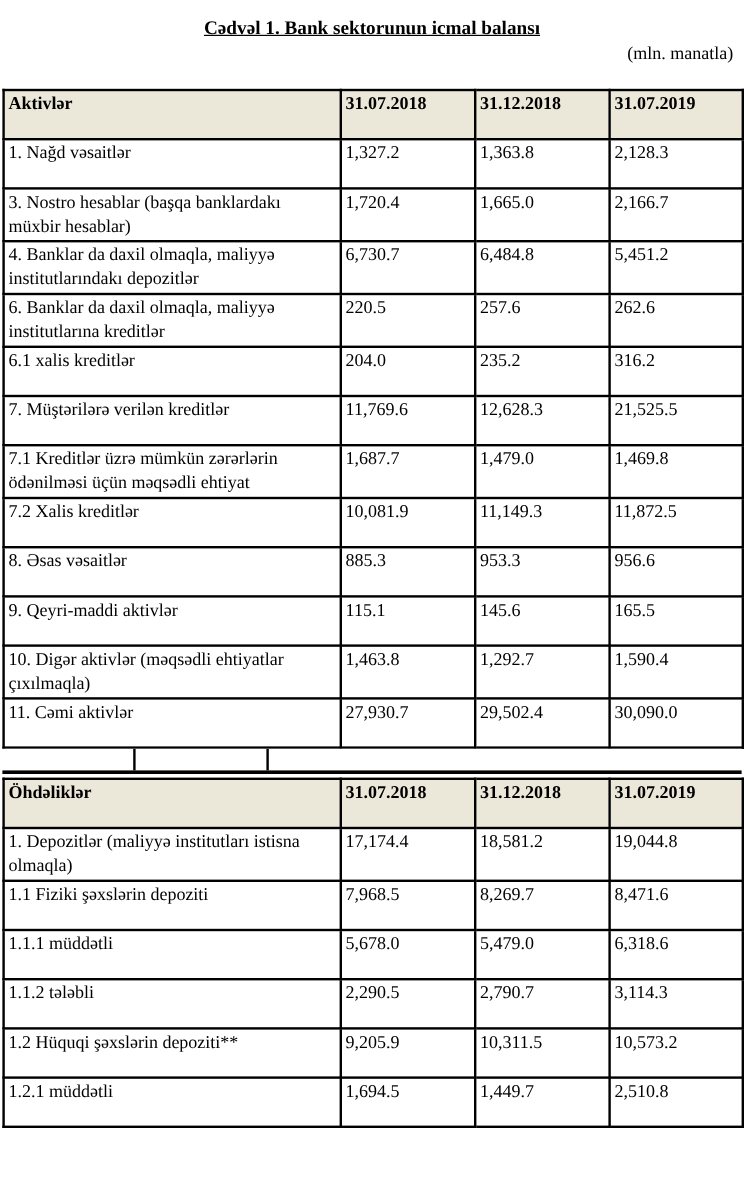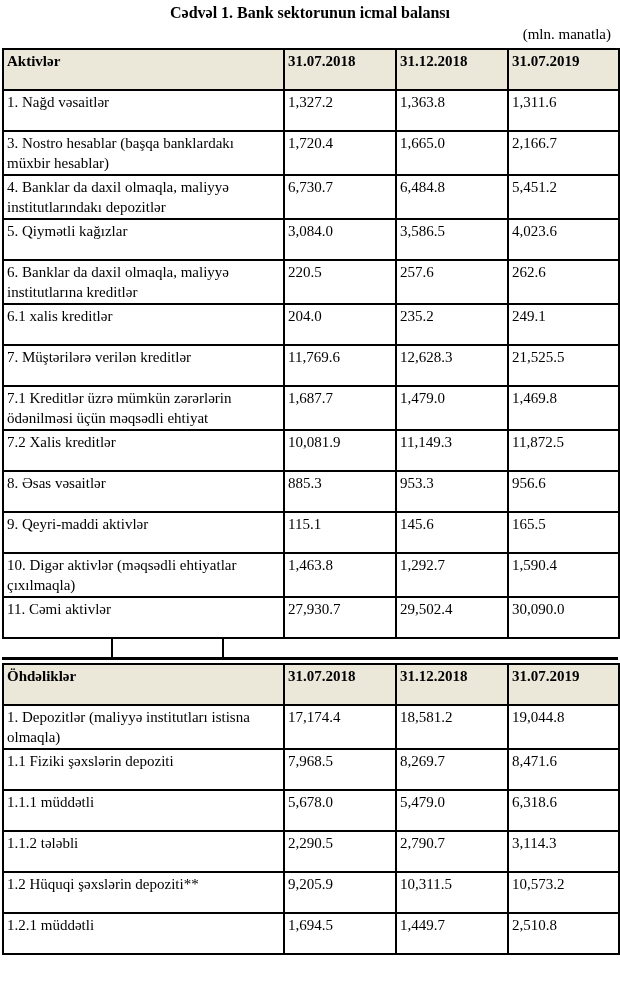--- a/index.html
+++ b/index.html
@@ -10,29 +10,30 @@
     overflow: hidden;
     background: var(--page-bg, #ffffff);
     color: #000;
     font-family: "Liberation Serif", "DejaVu Serif", serif;
   }
   .title {
     text-align: center;
     font-weight: bold;
     font-size: 16px;
     line-height: 20px;
-    padding-top: 3px;
+    padding-top: 14px;
+    text-decoration: underline;
   }
   .unit-note {
     text-align: right;
     font-size: 15px;
     line-height: 18px;
     padding-right: 9px;
     margin-top: 2px;
-    margin-bottom: 5px;
+    margin-bottom: 20px;
   }
   .tbl-wrap { padding-left: 2px; }
   table.bal {
     border-collapse: collapse;
     table-layout: fixed;
     width: 616px;
     padding-left: 40px;
   }
   table.bal th, table.bal td {
     border: 2px solid #000;
@@ -94,51 +95,45 @@
             <th>31.07.2018</th>
             <th>31.12.2018</th>
             <th>31.07.2019</th>
           </tr>
         </thead>
         <tbody>
           <tr>
             <td>1. Nağd vəsaitlər</td>
             <td>1,327.2</td>
             <td>1,363.8</td>
-            <td>1,311.6</td>
+            <td>2,128.3</td>
           </tr>
           <tr>
             <td>3. Nostro hesablar (başqa banklardakı müxbir hesablar)</td>
             <td>1,720.4</td>
             <td>1,665.0</td>
             <td>2,166.7</td>
           </tr>
           <tr>
             <td>4. Banklar da daxil olmaqla, maliyyə institutlarındakı depozitlər</td>
             <td>6,730.7</td>
             <td>6,484.8</td>
             <td>5,451.2</td>
           </tr>
           <tr>
-            <td>5. Qiymətli kağızlar</td>
-            <td>3,084.0</td>
-            <td>3,586.5</td>
-            <td>4,023.6</td>
-          </tr>
-          <tr>
             <td>6. Banklar da daxil olmaqla, maliyyə institutlarına kreditlər</td>
             <td>220.5</td>
             <td>257.6</td>
             <td>262.6</td>
           </tr>
           <tr>
             <td>6.1 xalis kreditlər</td>
             <td>204.0</td>
             <td>235.2</td>
-            <td>249.1</td>
+            <td>316.2</td>
           </tr>
           <tr>
             <td>7. Müştərilərə verilən kreditlər</td>
             <td>11,769.6</td>
             <td>12,628.3</td>
             <td>21,525.5</td>
           </tr>
           <tr>
             <td>7.1 Kreditlər üzrə mümkün zərərlərin ödənilməsi üçün məqsədli ehtiyat</td>
             <td>1,687.7</td>

